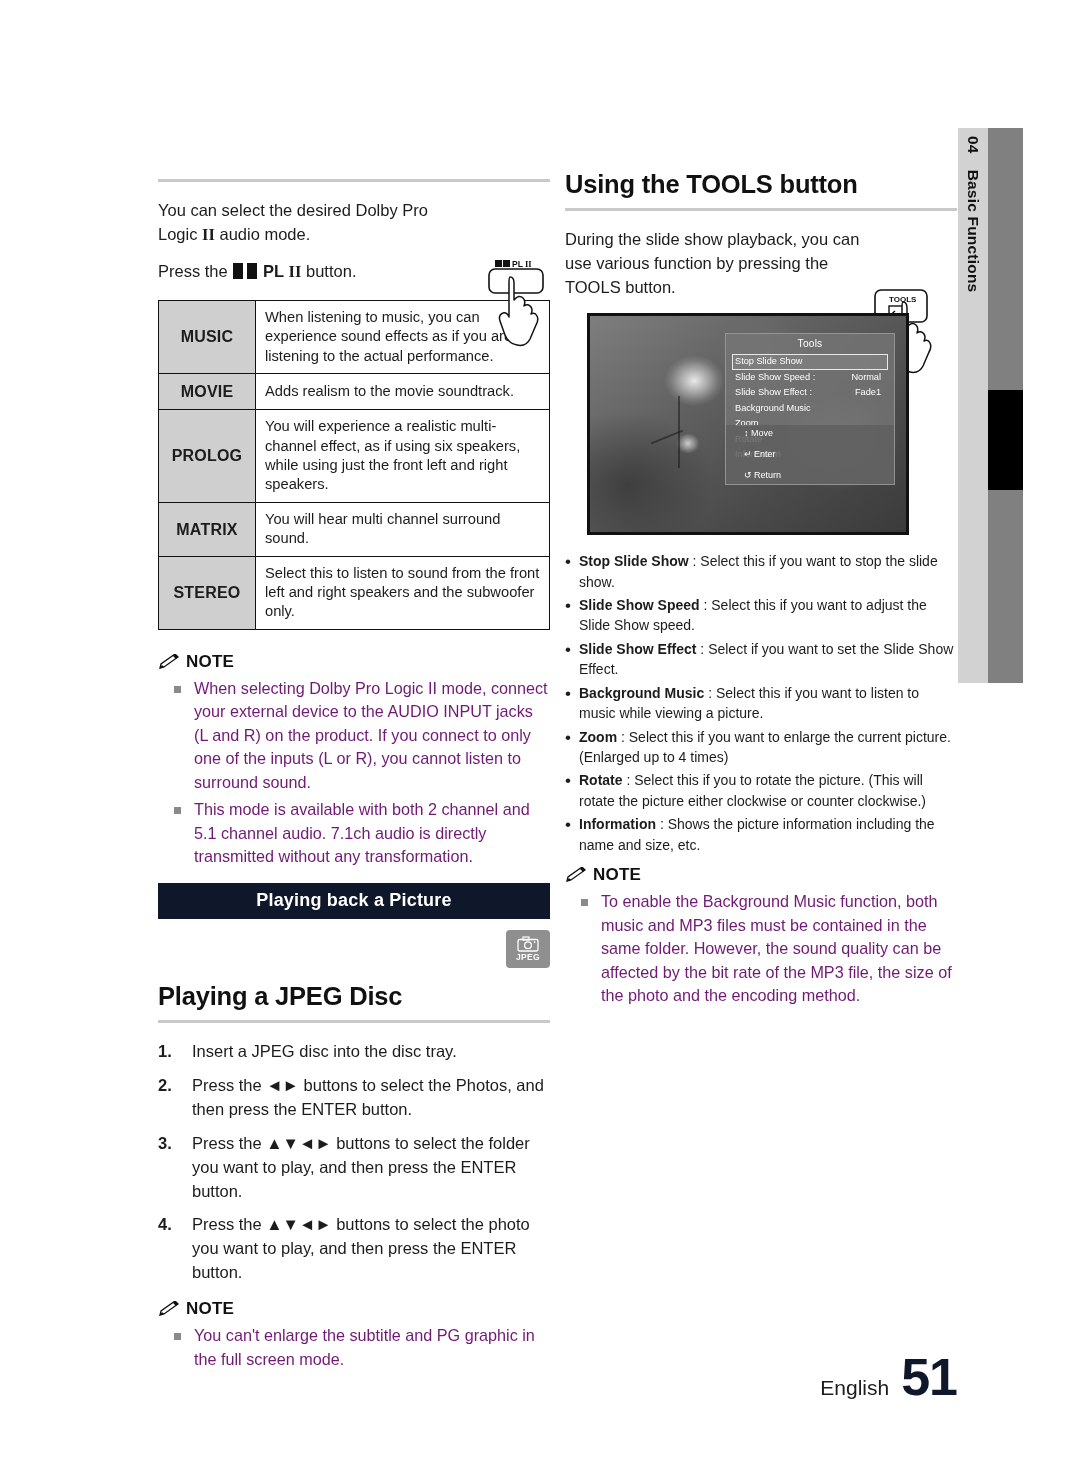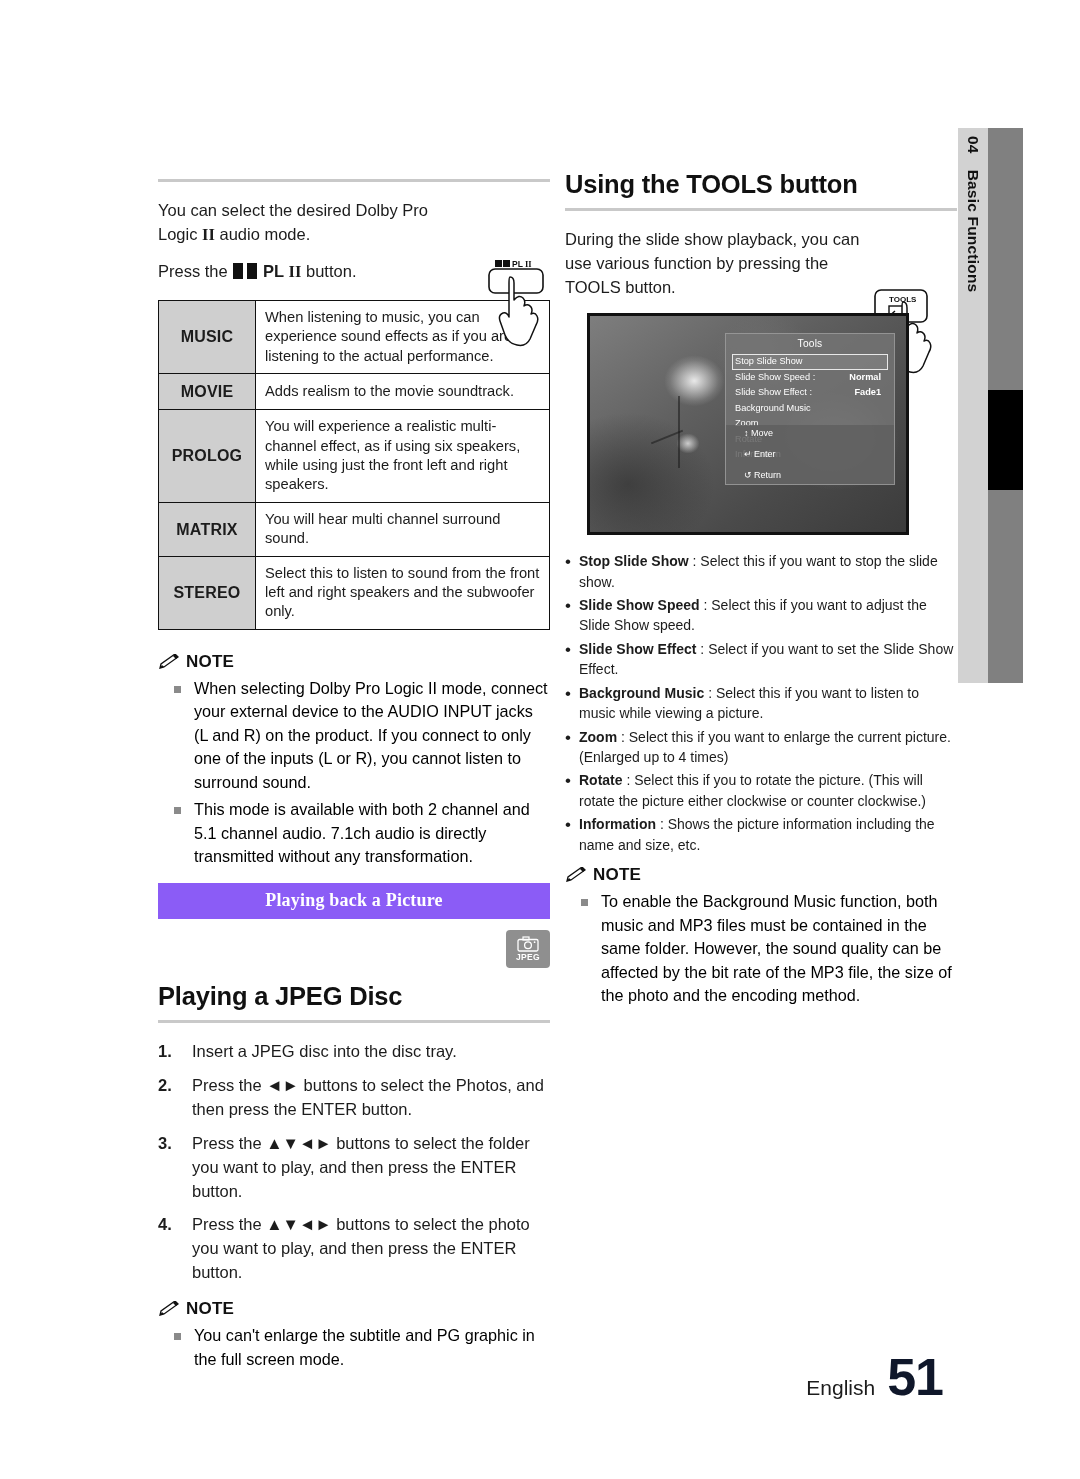--- a/index.html
+++ b/index.html
@@ -146,43 +146,42 @@
     list-style: none;
     margin: 0;
     padding: 0 0 0 14px;
   }
   ul.note-list li {
     position: relative;
     padding-left: 22px;
     font-size: 16.2px;
     line-height: 1.45;
     margin-bottom: 4px;
-    color: #000000;
+    color: #701a75;
   }
   ul.note-list li::before {
     content: "";
     position: absolute;
     left: 2px;
     top: 9px;
     width: 7px;
     height: 7px;
     background: #8a8a8a;
   }
 
   
   .banner {
-    background: #8b5cf6;
+    background: #0f172a;
     color: #ffffff;
     text-align: center;
     font-size: 18px;
     font-weight: bold;
     letter-spacing: 0.2px;
     padding: 7px 0 8px 0;
     margin-top: 6px;
-    font-family: Liberation Serif, serif;
   }
 
   
   .badge-row {
     display: flex;
     justify-content: flex-end;
     margin-top: 11px;
     margin-bottom: 14px;
   }
   .jpeg-badge {
@@ -304,41 +303,41 @@
     padding: 2px 3px;
     line-height: 1.25;
     color: #ffffff;
   }
   .tv-item.sel {
     border: 1px solid #e8e8e8;
     background: rgba(135,135,135,0.55);
     padding: 1px 2px;
   }
   .tv-item .k { white-space: nowrap; }
-  .tv-item .v { white-space: nowrap; padding-right: 4px; font-weight: bold; }
+  .tv-item .v { white-space: nowrap; padding-right: 4px; }
   .tv-menu-footer {
     position: absolute;
     left: 0;
     right: 0;
     bottom: 0;
     display: flex;
     justify-content: center;
     gap: 11px;
     padding: 3px 0 4px 18px;
     background: rgba(95,95,95,0.85);
     font-size: 9px;
     color: #ffffff;
     flex-direction: column;
   }
   .tv-menu-footer span { white-space: nowrap; }
 
   
   .footer {
     position: absolute;
-    right: 137px;
+    right: 123px;
     bottom: 72px;
     display: flex;
     align-items: baseline;
     gap: 12px;
     justify-content: space-between;
   }
   .footer .lang { font-size: 21px; color: #1c1c1c; }
   .footer .pg { font-size: 52px; font-weight: bold; color: #0f172a; letter-spacing: -1px; }
 </style>
 </head>

